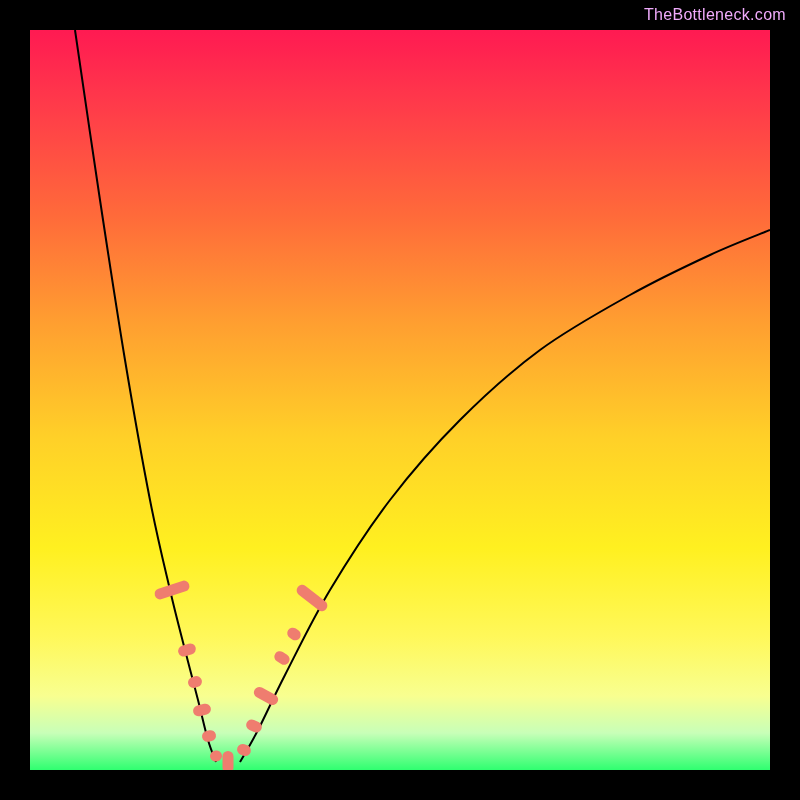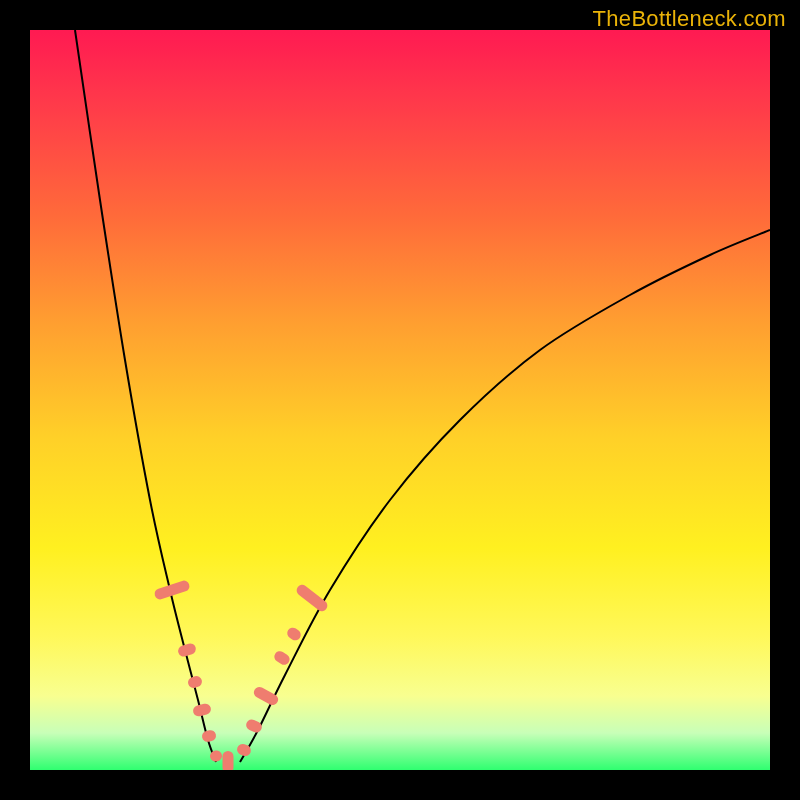--- a/index.html
+++ b/index.html
@@ -27,22 +27,22 @@
       #fff85a 82%,
       #f8ff90 90%,
       #c8ffb8 95%,
       #2fff70 100%
     );
   }
   .watermark {
     position: absolute;
     top: 6px;
     right: 14px;
-    color: #eab308;
-    font-size: 22px;
+    color: #f0abfc;
+    font-size: 16px;
     font-weight: 500;
     letter-spacing: 0.3px;
     user-select: none;
   }
   svg.plot {
     position: absolute;
     inset: 0;
     width: 740px;
     height: 740px;
   }

